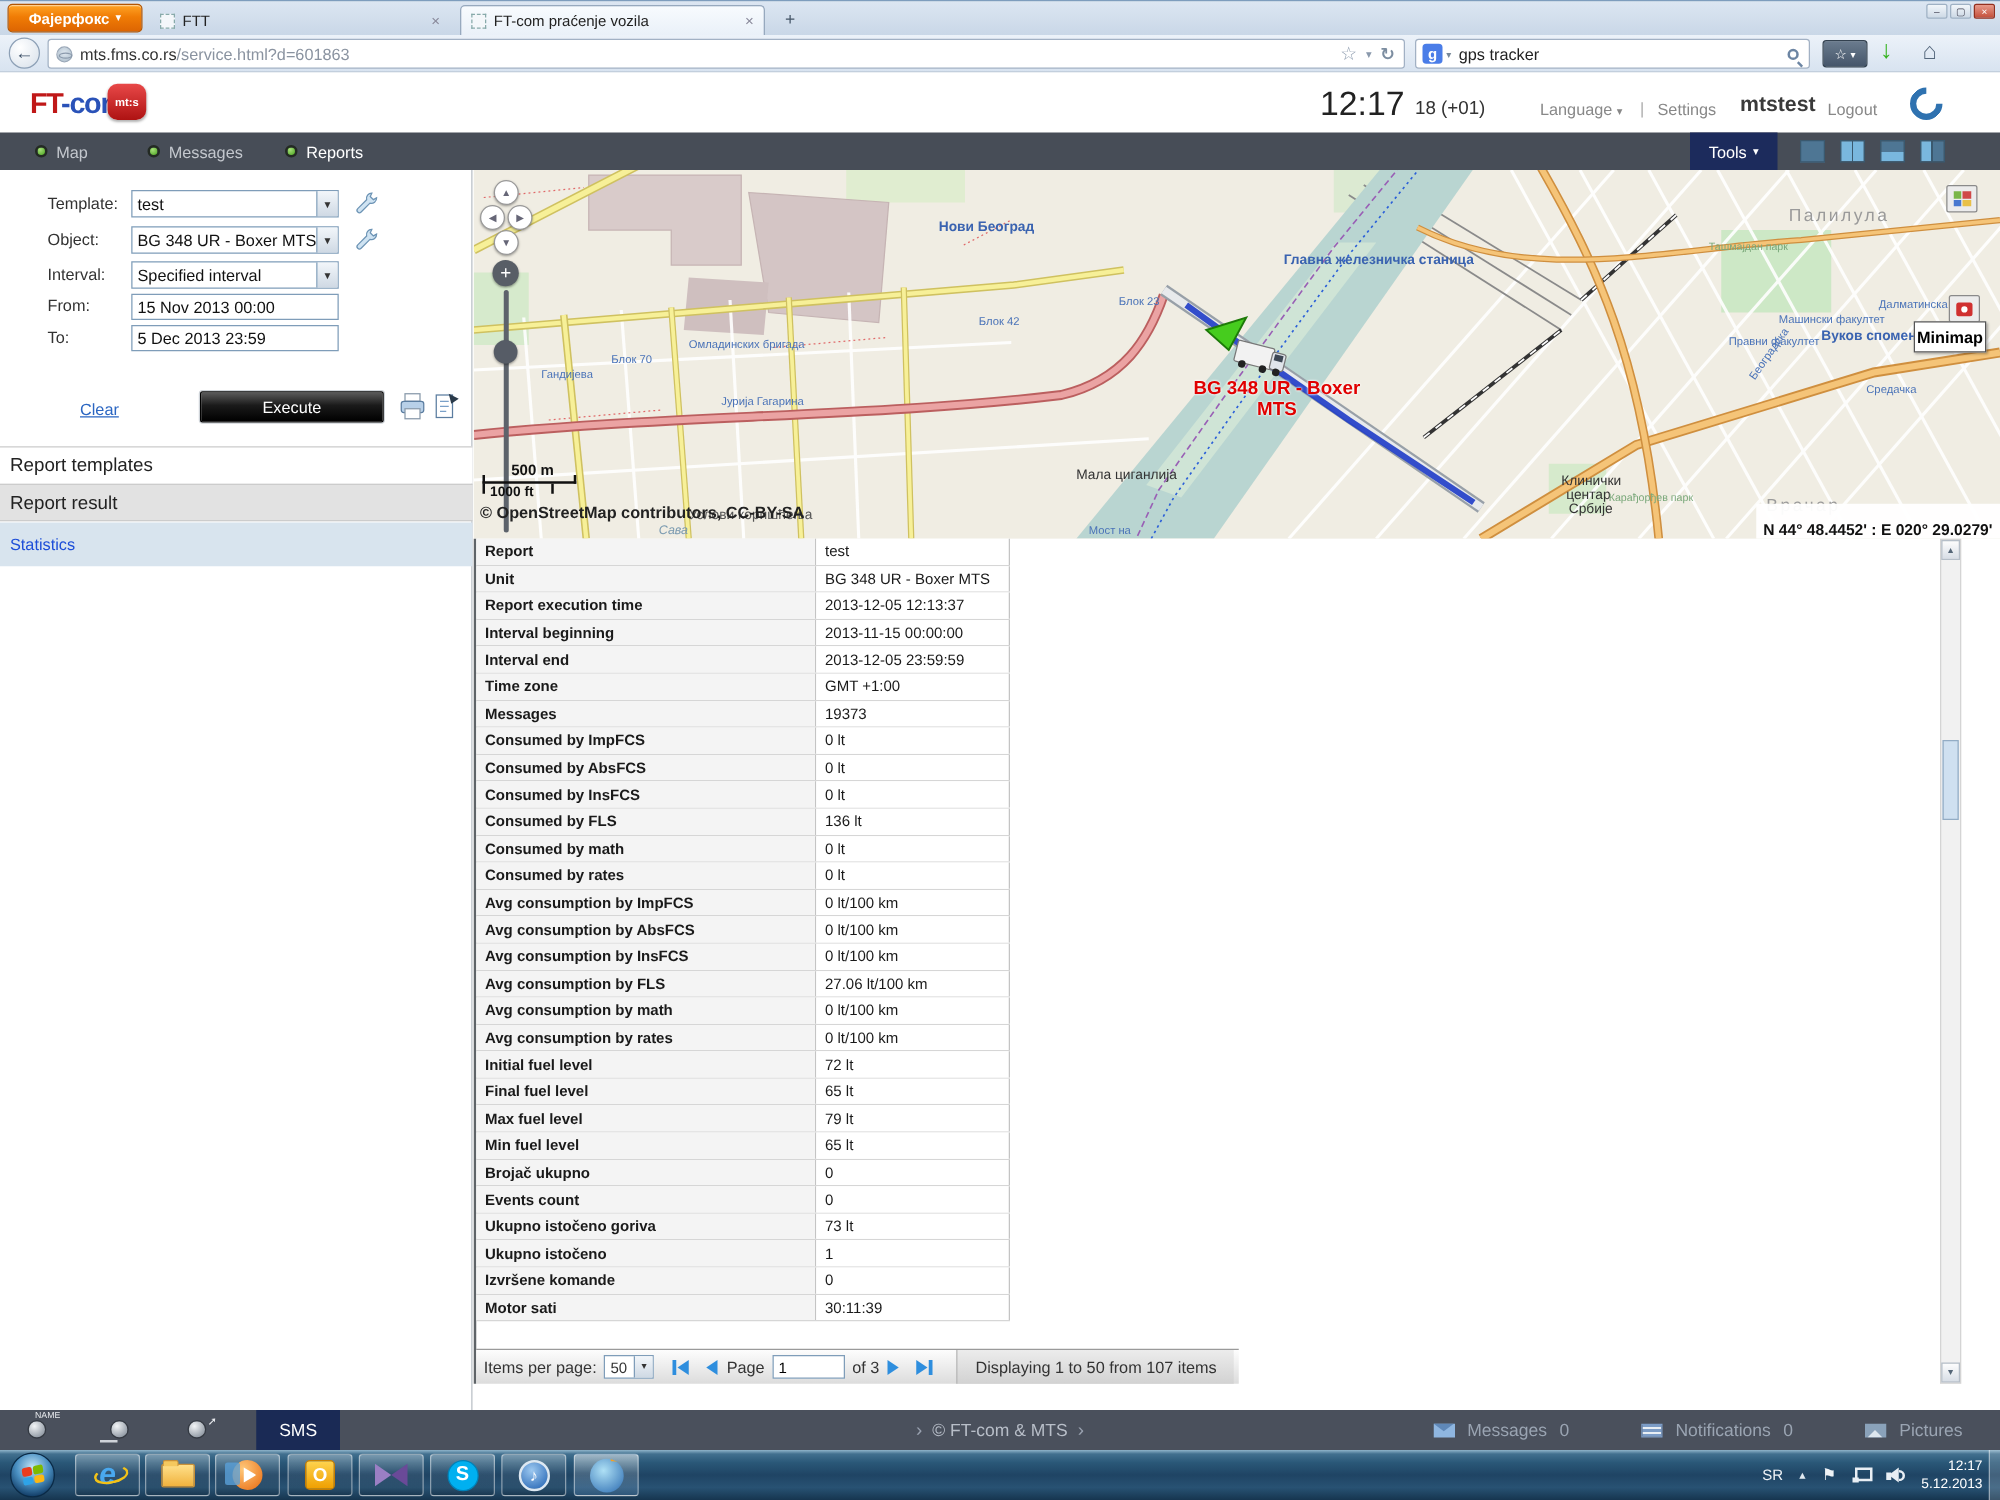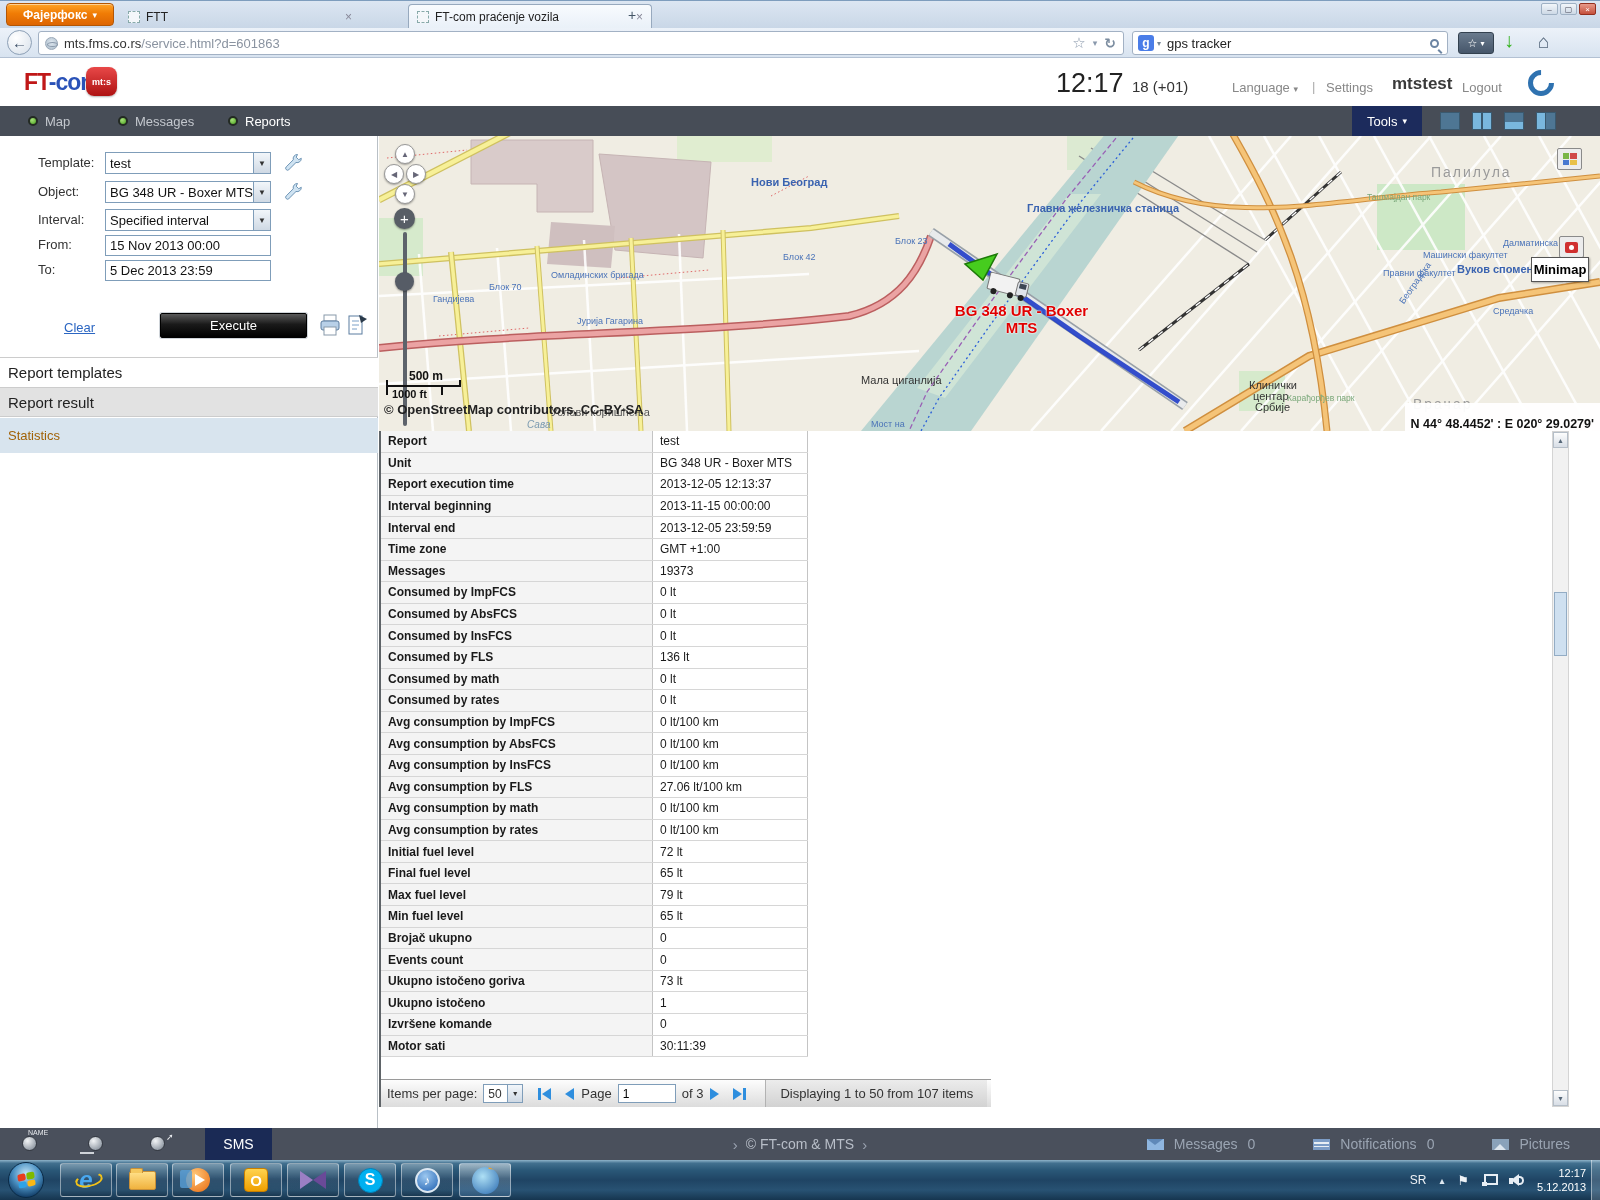--- a/index.html
+++ b/index.html
@@ -92,21 +92,21 @@
   .tinput{position:absolute;left:105px;width:166px;height:21px;border:1px solid #7f9db9;font-size:13px;color:#111;padding:0 4px;}
   .wrench{position:absolute;left:283px;width:20px;height:20px;}
   .clear-link{position:absolute;left:64px;top:184px;font-size:13px;color:#2b66c2;text-decoration:underline;}
   .exec-btn{position:absolute;left:160px;top:177px;width:147px;height:25px;
     background:linear-gradient(#5a5a5a,#1a1a1a 45%,#000);border:1px solid #000;border-radius:2px;
     color:#fff;font-size:13px;box-shadow:0 0 0 1px #cfd4d9;}
   .mini-ic{position:absolute;top:177px;width:24px;height:24px;}
   .acc-row{position:absolute;left:0;width:378px;font-size:15px;color:#222;display:flex;align-items:center;
     padding-left:8px;border-top:1px solid #ccc;background:#fff;height:30px;}
   .acc-row.sel{background:#e2e2e2;border-bottom:1px solid #ccc;}
-  .acc-sub{position:absolute;left:0;width:378px;height:35px;background:#d8e4ee;color:#a16207;font-size:13px;
+  .acc-sub{position:absolute;left:0;width:378px;height:35px;background:#d8e4ee;color:#1d4ed8;font-size:13px;
     display:flex;align-items:center;padding-left:8px;}
 
   
   .map{position:absolute;left:379px;top:136px;width:1221px;height:295px;overflow:hidden;background:#f0ede3;}
   .map-svg{position:absolute;left:0;top:0;width:100%;height:100%;}
   .mlabel{position:absolute;white-space:nowrap;pointer-events:none;}
   .ms{color:#4a73b8;font-size:9px;}
   .msb{color:#3a63b0;font-size:11px;font-weight:bold;}
   .mk{color:#333;font-size:11px;}
   .mw{color:#7a9ab0;font-size:10px;font-style:italic;}
@@ -247,21 +247,21 @@
   <div class="tabstrip">
     <div class="fx-btn">
       <span>Фајерфокс</span>
       <span style="font-size:9px;">▾</span>
     </div>
     <div class="tab" style="left:120px;width:240px;">
       <span class="fav"></span>
       <span class="ttl">FTT</span>
       <span class="tclose">×</span>
     </div>
-    <div class="tab active" style="left:368px;width:244px;margin-left:40px;">
+    <div class="tab active" style="left:368px;width:244px;">
       <span class="fav"></span>
       <span class="ttl">FT-com praćenje vozila</span>
       <span class="tclose">×</span>
     </div>
     <div class="newtab">+</div>
     <div class="winctl">
       <span>–</span>
       <span>▢</span>
       <span class="wclose">×</span>
     </div>

